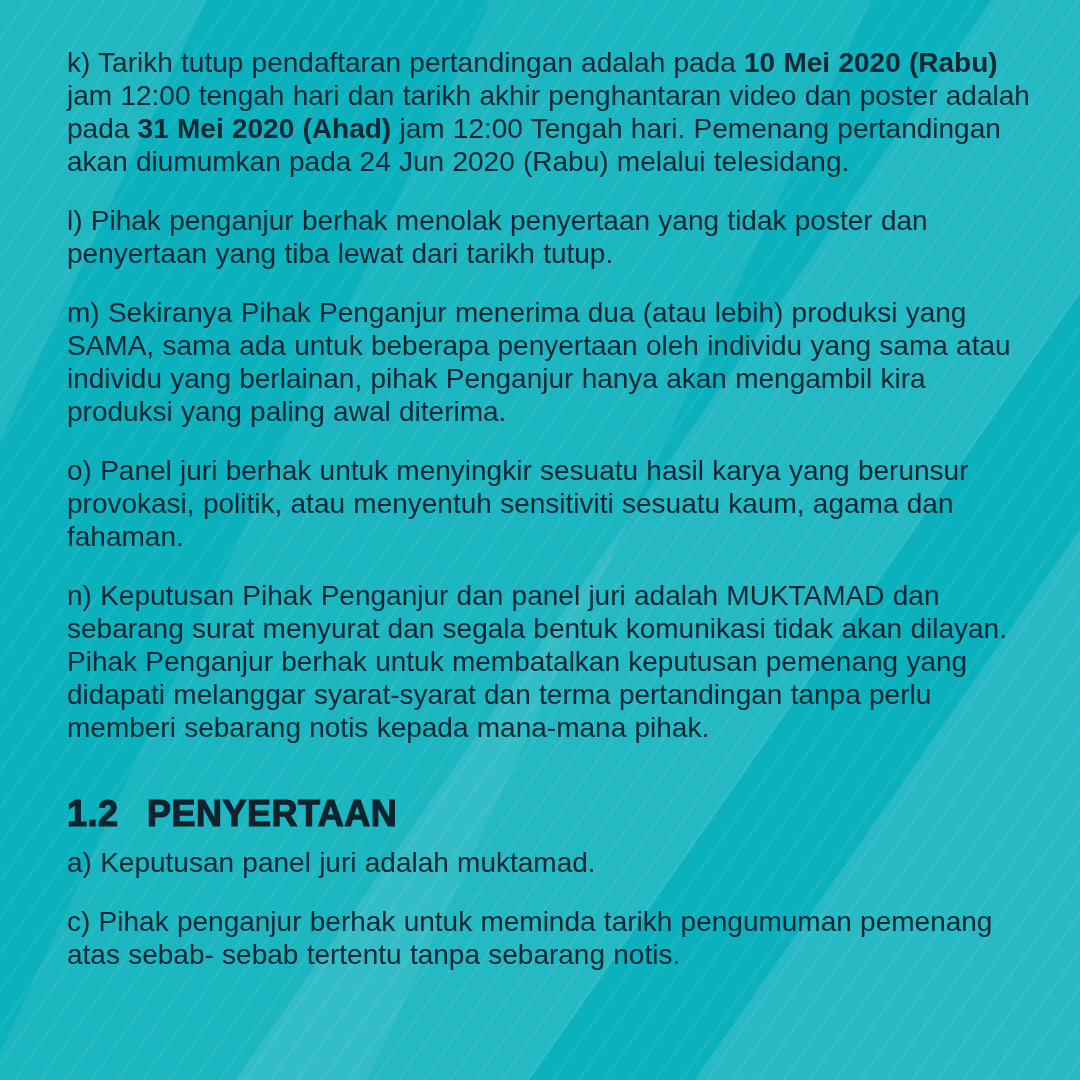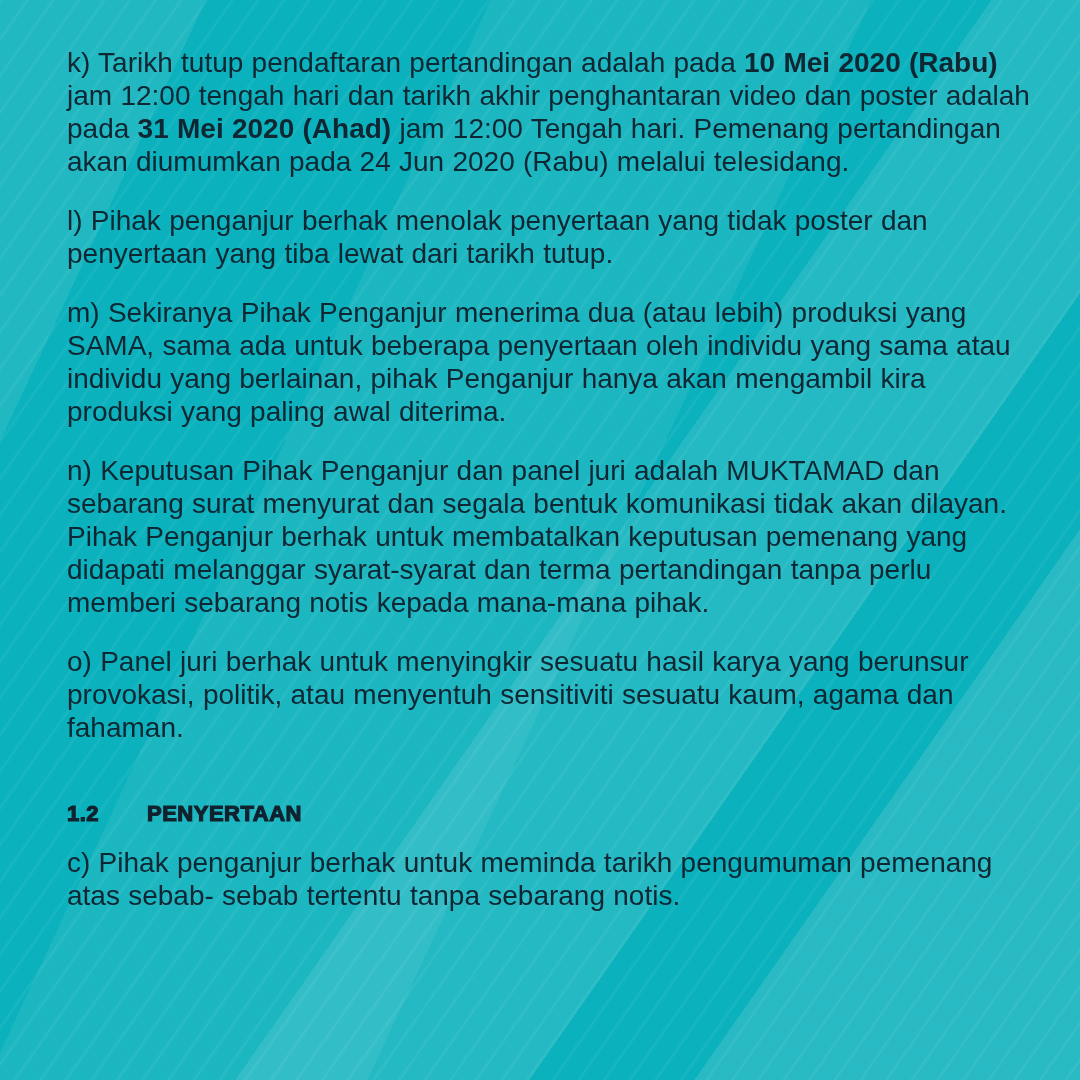--- a/index.html
+++ b/index.html
@@ -48,21 +48,21 @@
     font-size: 28px;
     line-height: 33px;
     letter-spacing: 0px;
     word-spacing: 0.5px;
   }
   .para .bold {
     font-weight: bold;
   }
   .section-heading {
     margin: 52px 0 14px 0;
-    font-size: 22px;
+    font-size: 36px;
     line-height: 36px;
     font-weight: bold;
     color: #0f222e;
     -webkit-text-stroke: 1.2px #0f222e;
     letter-spacing: 0.5px;
   }
   .section-heading .sec-num {
     display: inline-block;
     min-width: 80px;
   }
@@ -70,26 +70,27 @@
 </head>
 <body>
 
 <div class="page">
   <div class="content">
 
     <div>
         <p class="para"><span>k) Tarikh tutup pendaftaran pertandingan adalah pada </span><span class="bold">10 Mei 2020 (Rabu)</span><span> jam 12:00 tengah hari dan tarikh akhir penghantaran video dan poster adalah pada </span><span class="bold">31 Mei 2020 (Ahad)</span><span> jam 12:00 Tengah hari. Pemenang pertandingan akan diumumkan pada 24 Jun 2020 (Rabu) melalui telesidang.</span></p>
         <p class="para"><span>l) Pihak penganjur berhak menolak penyertaan yang tidak poster dan penyertaan yang tiba lewat dari tarikh tutup.</span></p>
         <p class="para"><span>m) Sekiranya Pihak Penganjur menerima dua (atau lebih) produksi yang SAMA, sama ada untuk beberapa penyertaan oleh individu yang sama atau individu yang berlainan, pihak Penganjur hanya akan mengambil kira produksi yang paling awal diterima.</span></p>
+        <p class="para"><span>o) Panel juri berhak untuk menyingkir sesuatu hasil karya yang berunsur provokasi, politik, atau menyentuh sensitiviti sesuatu kaum, agama dan fahaman.</span></p>
         <p class="para"><span>n) Keputusan Pihak Penganjur dan panel juri adalah MUKTAMAD dan sebarang surat menyurat dan segala bentuk komunikasi tidak akan dilayan. Pihak Penganjur berhak untuk membatalkan keputusan pemenang yang didapati melanggar syarat-syarat dan terma pertandingan tanpa perlu memberi sebarang notis kepada mana-mana pihak.</span></p>
-        <p class="para"><span>o) Panel juri berhak untuk menyingkir sesuatu hasil karya yang berunsur provokasi, politik, atau menyentuh sensitiviti sesuatu kaum, agama dan fahaman.</span></p>
       </div>
 
     <div class="section-heading">
       <span class="sec-num">1.2</span><span>PENYERTAAN</span>
     </div>
 
     <div>
+        <p class="para"><span>a) Keputusan panel juri adalah muktamad.</span></p>
         <p class="para"><span>c) Pihak penganjur berhak untuk meminda tarikh pengumuman pemenang atas sebab- sebab tertentu tanpa sebarang notis.</span></p>
       </div>
 
   </div>
 </div>
 
 </body></html>

